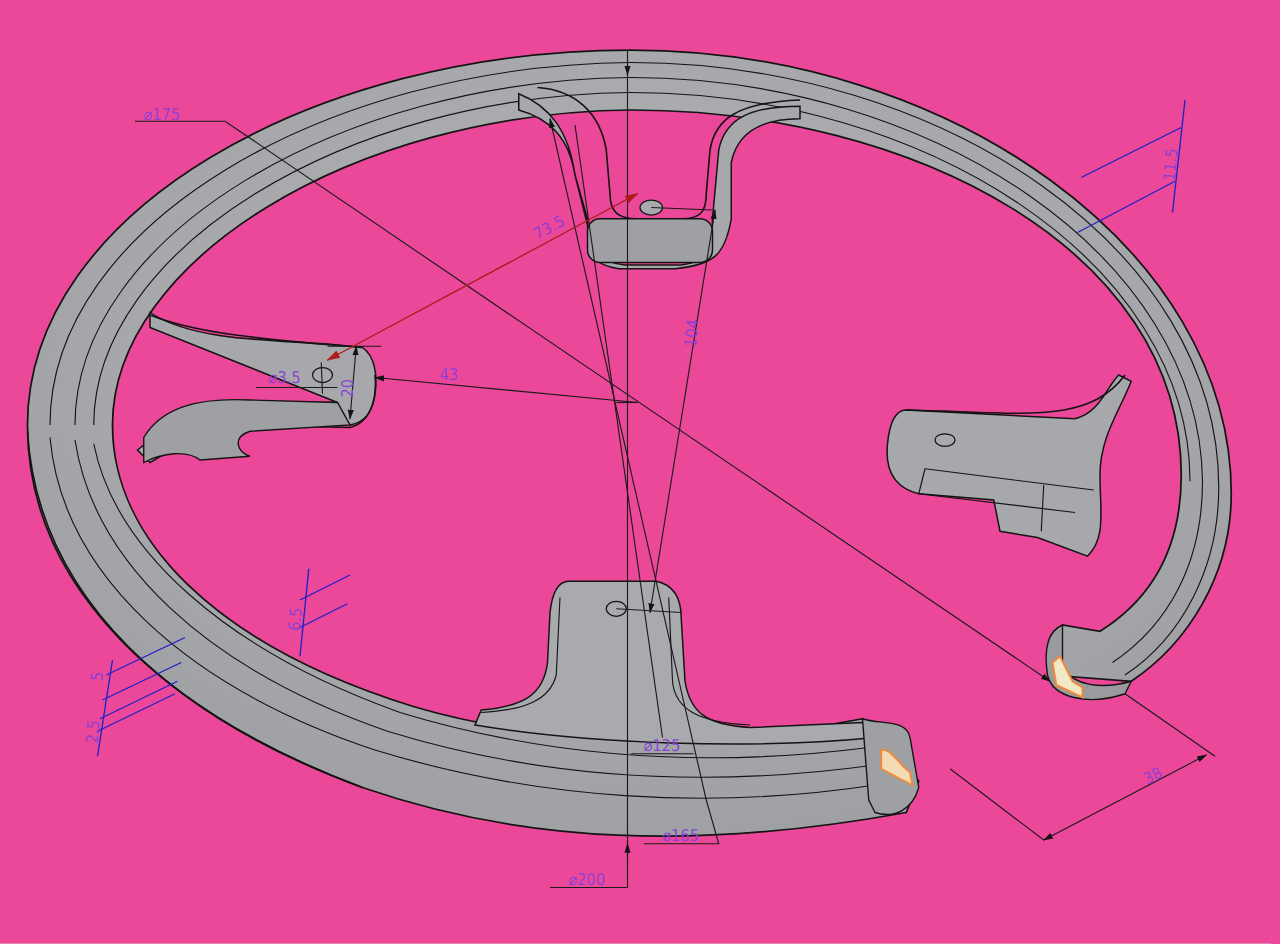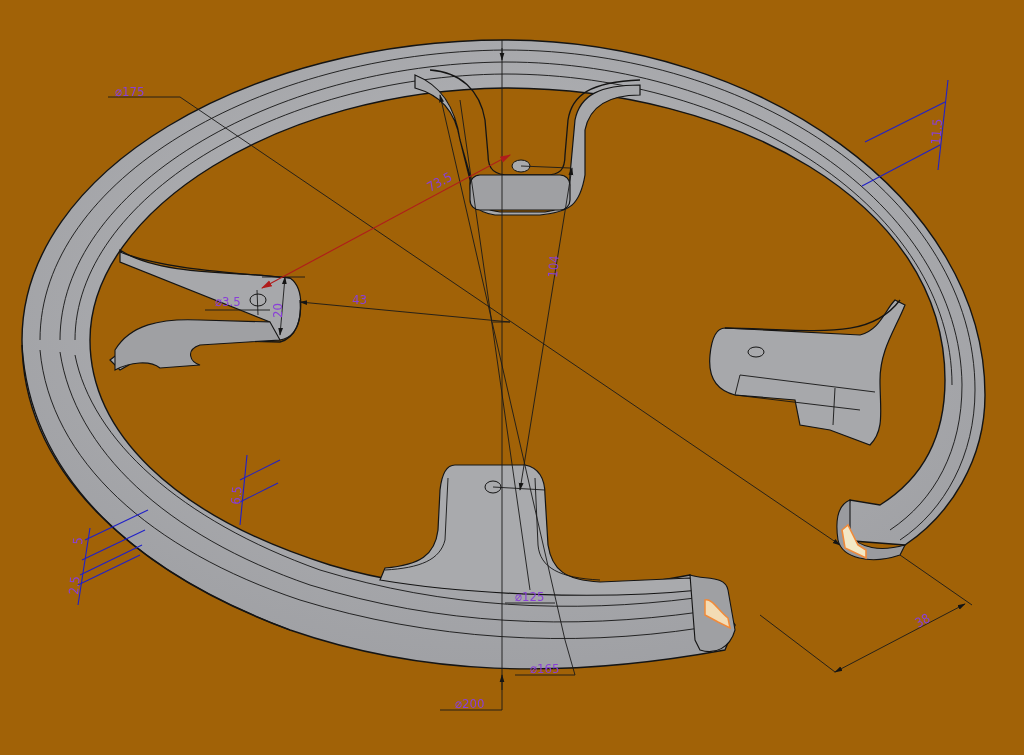--- a/index.html
+++ b/index.html
@@ -1,16 +1,16 @@
 <!DOCTYPE html>
 <html><head>
 <meta charset="utf-8">
 <style>
   html,body{margin:0;padding:0;background:#d6d2cd;}
-  #canvas{position:relative;width:1024px;height:755px;overflow:hidden;background:#a16207;}
+  #canvas{position:relative;width:1024px;height:755px;overflow:hidden;background:#ec4899;}
   svg{position:absolute;left:0;top:0;}
   .dimtext{font-family:"DejaVu Sans Condensed","DejaVu Sans",sans-serif;fill:#8a3fd8;font-size:13px;}
   .edge{fill:none;stroke:#141414;stroke-width:1.3;}
   .thin{fill:none;stroke:#141414;stroke-width:0.9;}
   .dim{fill:none;stroke:#1a1a1a;stroke-width:0.9;}
   .bdim{fill:none;stroke:#2020c8;stroke-width:1.1;}
   .rdim{fill:none;stroke:#b01c1c;stroke-width:1.1;}
 </style>
 </head>
 <body>

